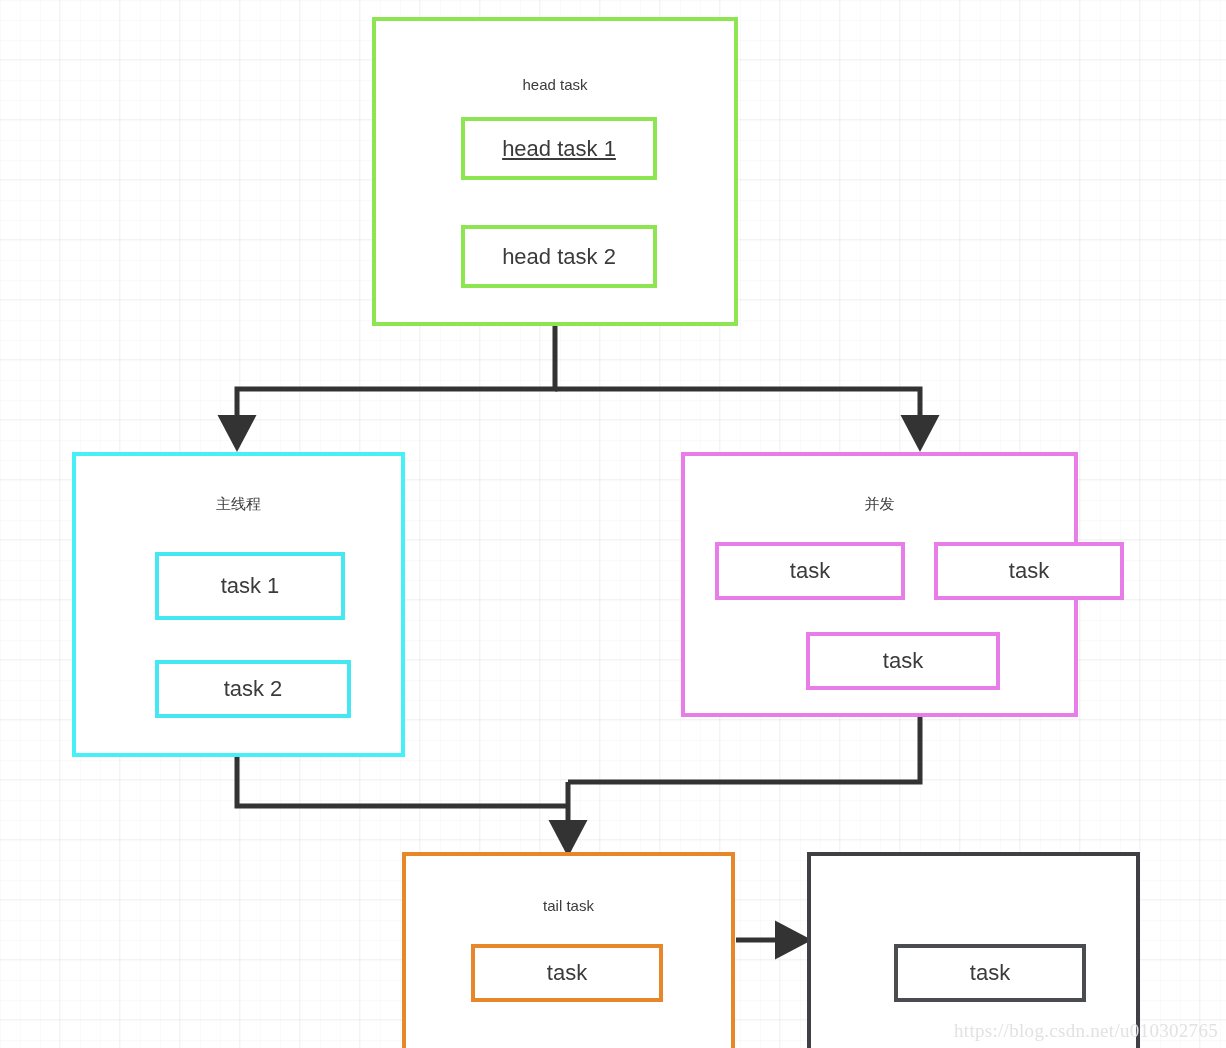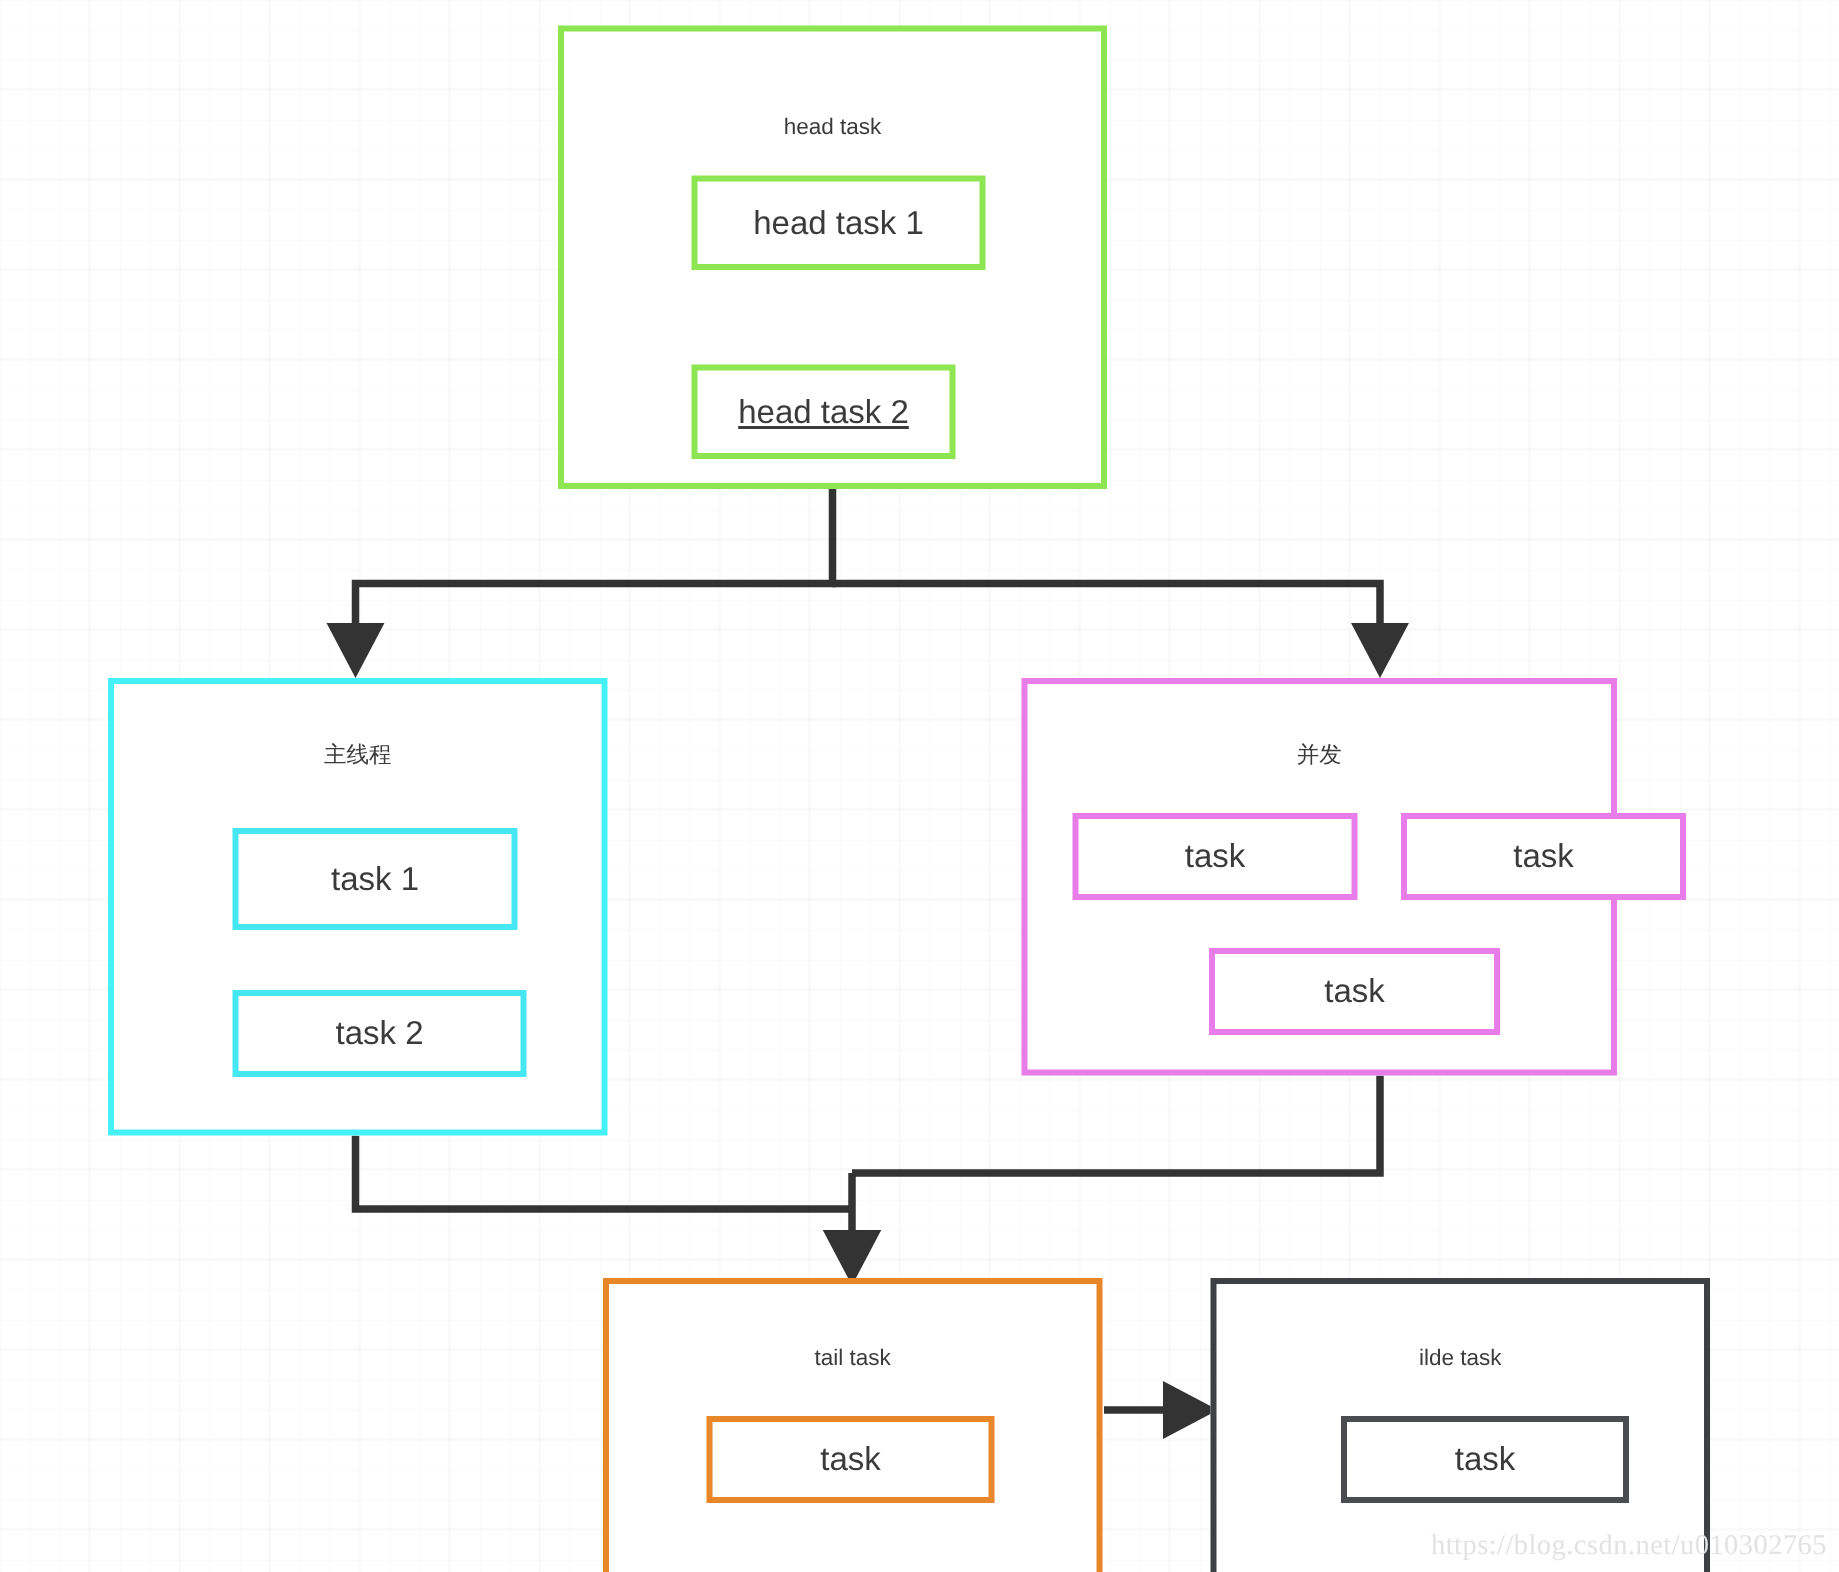--- a/index.html
+++ b/index.html
@@ -52,22 +52,22 @@
     display:flex;
     align-items:center;
     justify-content:center;
     color:#3b3b3b;
     font-size:22px;
   }
 
   
   #head-task{left:372px;top:17px;width:366px;height:309px;border-width:4px;border-color:#8ce551;}
   #head-task .group-title{top:50px;}
-  #head-task-1{left:85px;top:96px;width:196px;height:63px;border-width:4px;border-color:#8ce551;}
-  #head-task-2{left:85px;top:222px;width:176px;height:63px;border-width:4px;border-color:#8ce551;text-decoration:underline;}
+  #head-task-1{left:85px;top:96px;width:196px;height:63px;border-width:4px;border-color:#8ce551;text-decoration:underline;}
+  #head-task-2{left:85px;top:204px;width:196px;height:63px;border-width:4px;border-color:#8ce551;}
 
   
   #main-thread{left:72px;top:452px;width:333px;height:305px;border-width:4px;border-color:#45f0f7;}
   #main-thread .group-title{top:34px;}
   #task-1{left:79px;top:96px;width:190px;height:68px;border-width:4px;border-color:#45e8f2;}
   #task-2{left:79px;top:204px;width:196px;height:58px;border-width:4px;border-color:#45e8f2;}
 
   
   #concurrent{left:681px;top:452px;width:397px;height:265px;border-width:4px;border-color:#e87ce8;padding-left:40px;}
   #concurrent .group-title{top:34px;}
@@ -143,18 +143,17 @@
     <div class="node" id="conc-task-2">task</div>
     <div class="node" id="conc-task-3">task</div>
   </div>
 
   <div class="group" id="tail-task">
     <div class="group-title">tail task</div>
     <div class="node" id="tail-task-inner">task</div>
   </div>
 
   <div class="group" id="ilde-task">
-    <div class="group-title">ilde task</div>
     <div class="node" id="ilde-task-inner">task</div>
   </div>
 
   <div id="watermark">https://blog.csdn.net/u010302765</div>
 </div>
 
 </body></html>

